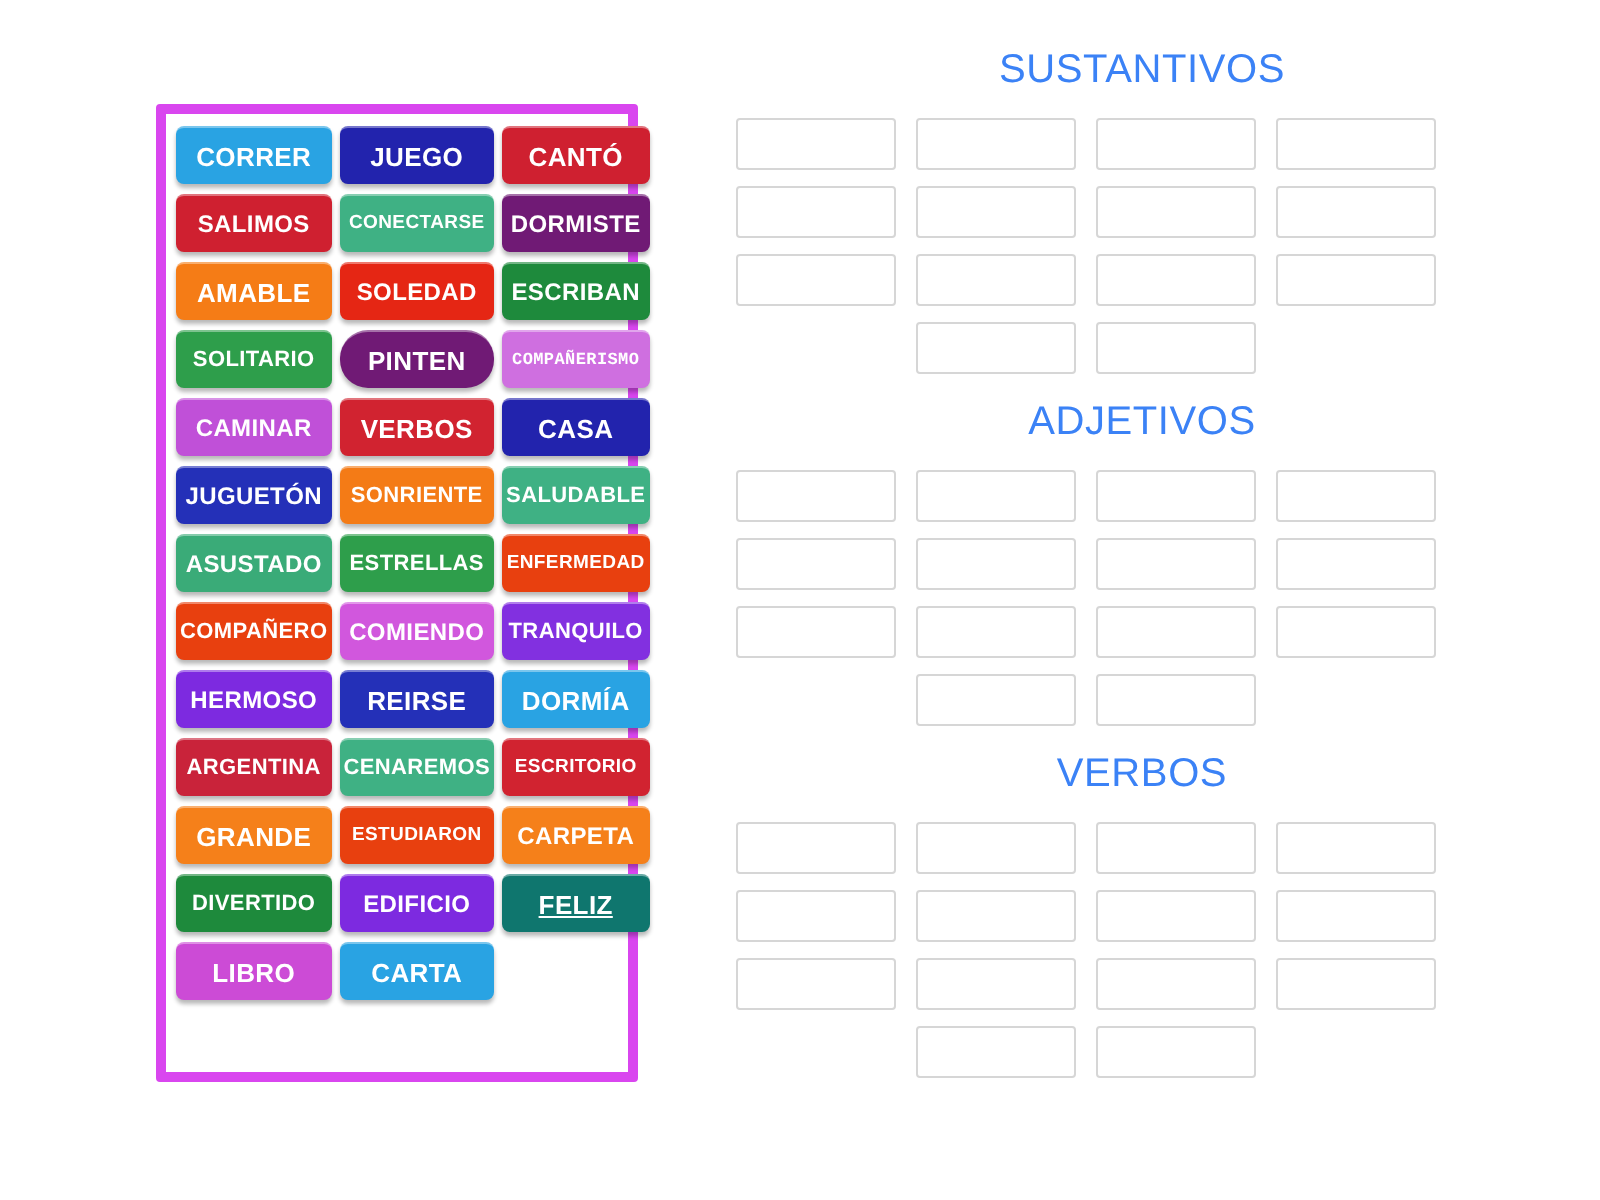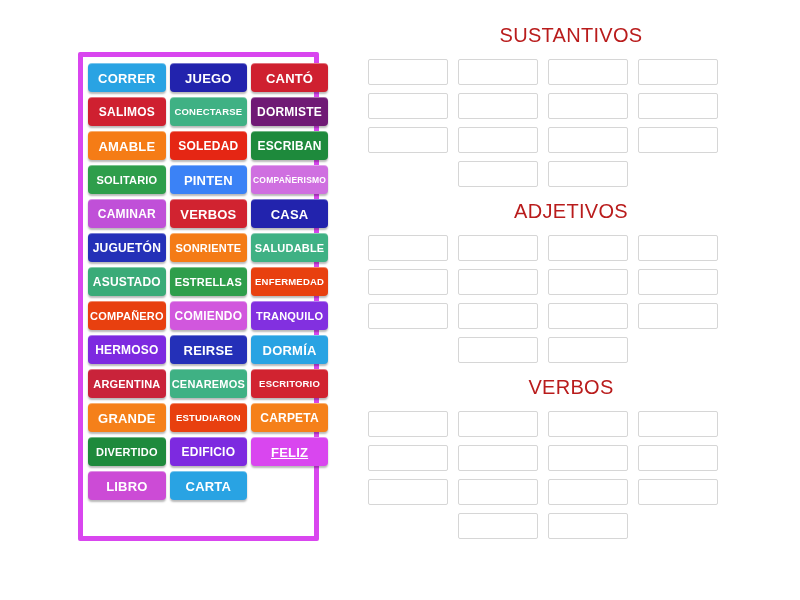--- a/index.html
+++ b/index.html
@@ -65,37 +65,37 @@
   .tile .tile-text {
     display: block;
     width: 100%;
     text-align: center;
   }
   
   .fs-13 { font-size: 13px; }
   .fs-12 { font-size: 12px; }
   .fs-11 { font-size: 11px; }
   .fs-10 { font-size: 9.5px; }
-  .fs-9  { font-size: 8.5px; }
+  .fs-9  { font-size: 8.5px; font-family: Liberation Mono, monospace; }
 
   
   #categories {
     position: absolute;
     left: 368px;
     top: 24px;
     width: 400px;
   }
   .category {
     margin-bottom: 13px;
   }
   .category-title {
     text-align: center;
     font-size: 20px;
     font-weight: normal;
-    color: #b91c1c;
+    color: #3b82f6;
     margin: 0 0 12px 0;
     padding-left: 6px;
     letter-spacing: 0.3px;
     font-family: "Liberation Sans", sans-serif;
   }
   .slot-grid {
     display: flex;
     flex-direction: column;
     gap: 8px;
   }
@@ -166,21 +166,21 @@
       <div class="tile-column">
         <div class="tile" style="background: rgb(34, 35, 173);">
           <span class="tile-text fs-13">JUEGO</span>
         </div>
         <div class="tile" style="background: rgb(63, 177, 132);">
           <span class="tile-text fs-10">CONECTARSE</span>
         </div>
         <div class="tile" style="background: rgb(229, 38, 20);">
           <span class="tile-text fs-12">SOLEDAD</span>
         </div>
-        <div class="tile" style="background: #3b82f6;">
+        <div class="tile" style="background: #701a75; border-radius: 14px;">
           <span class="tile-text fs-13">PINTEN</span>
         </div>
         <div class="tile" style="background: rgb(209, 35, 48);">
           <span class="tile-text fs-13">VERBOS</span>
         </div>
         <div class="tile" style="background: rgb(244, 123, 22);">
           <span class="tile-text fs-11">SONRIENTE</span>
         </div>
         <div class="tile" style="background: rgb(46, 158, 75);">
           <span class="tile-text fs-11">ESTRELLAS</span>
@@ -231,21 +231,21 @@
         </div>
         <div class="tile" style="background: rgb(41, 163, 227);">
           <span class="tile-text fs-13">DORMÍA</span>
         </div>
         <div class="tile" style="background: rgb(209, 35, 48);">
           <span class="tile-text fs-10">ESCRITORIO</span>
         </div>
         <div class="tile" style="background: rgb(245, 128, 26);">
           <span class="tile-text fs-12">CARPETA</span>
         </div>
-        <div class="tile" style="background: #d946ef; text-decoration: underline;">
+        <div class="tile" style="background: #0f766e; text-decoration: underline;">
           <span class="tile-text fs-13">FELIZ</span>
         </div>
       </div>
     </div>
 </div>
 
 <div id="categories">
     <div class="category">
       <div class="category-title">SUSTANTIVOS</div>
       <div class="slot-grid">

